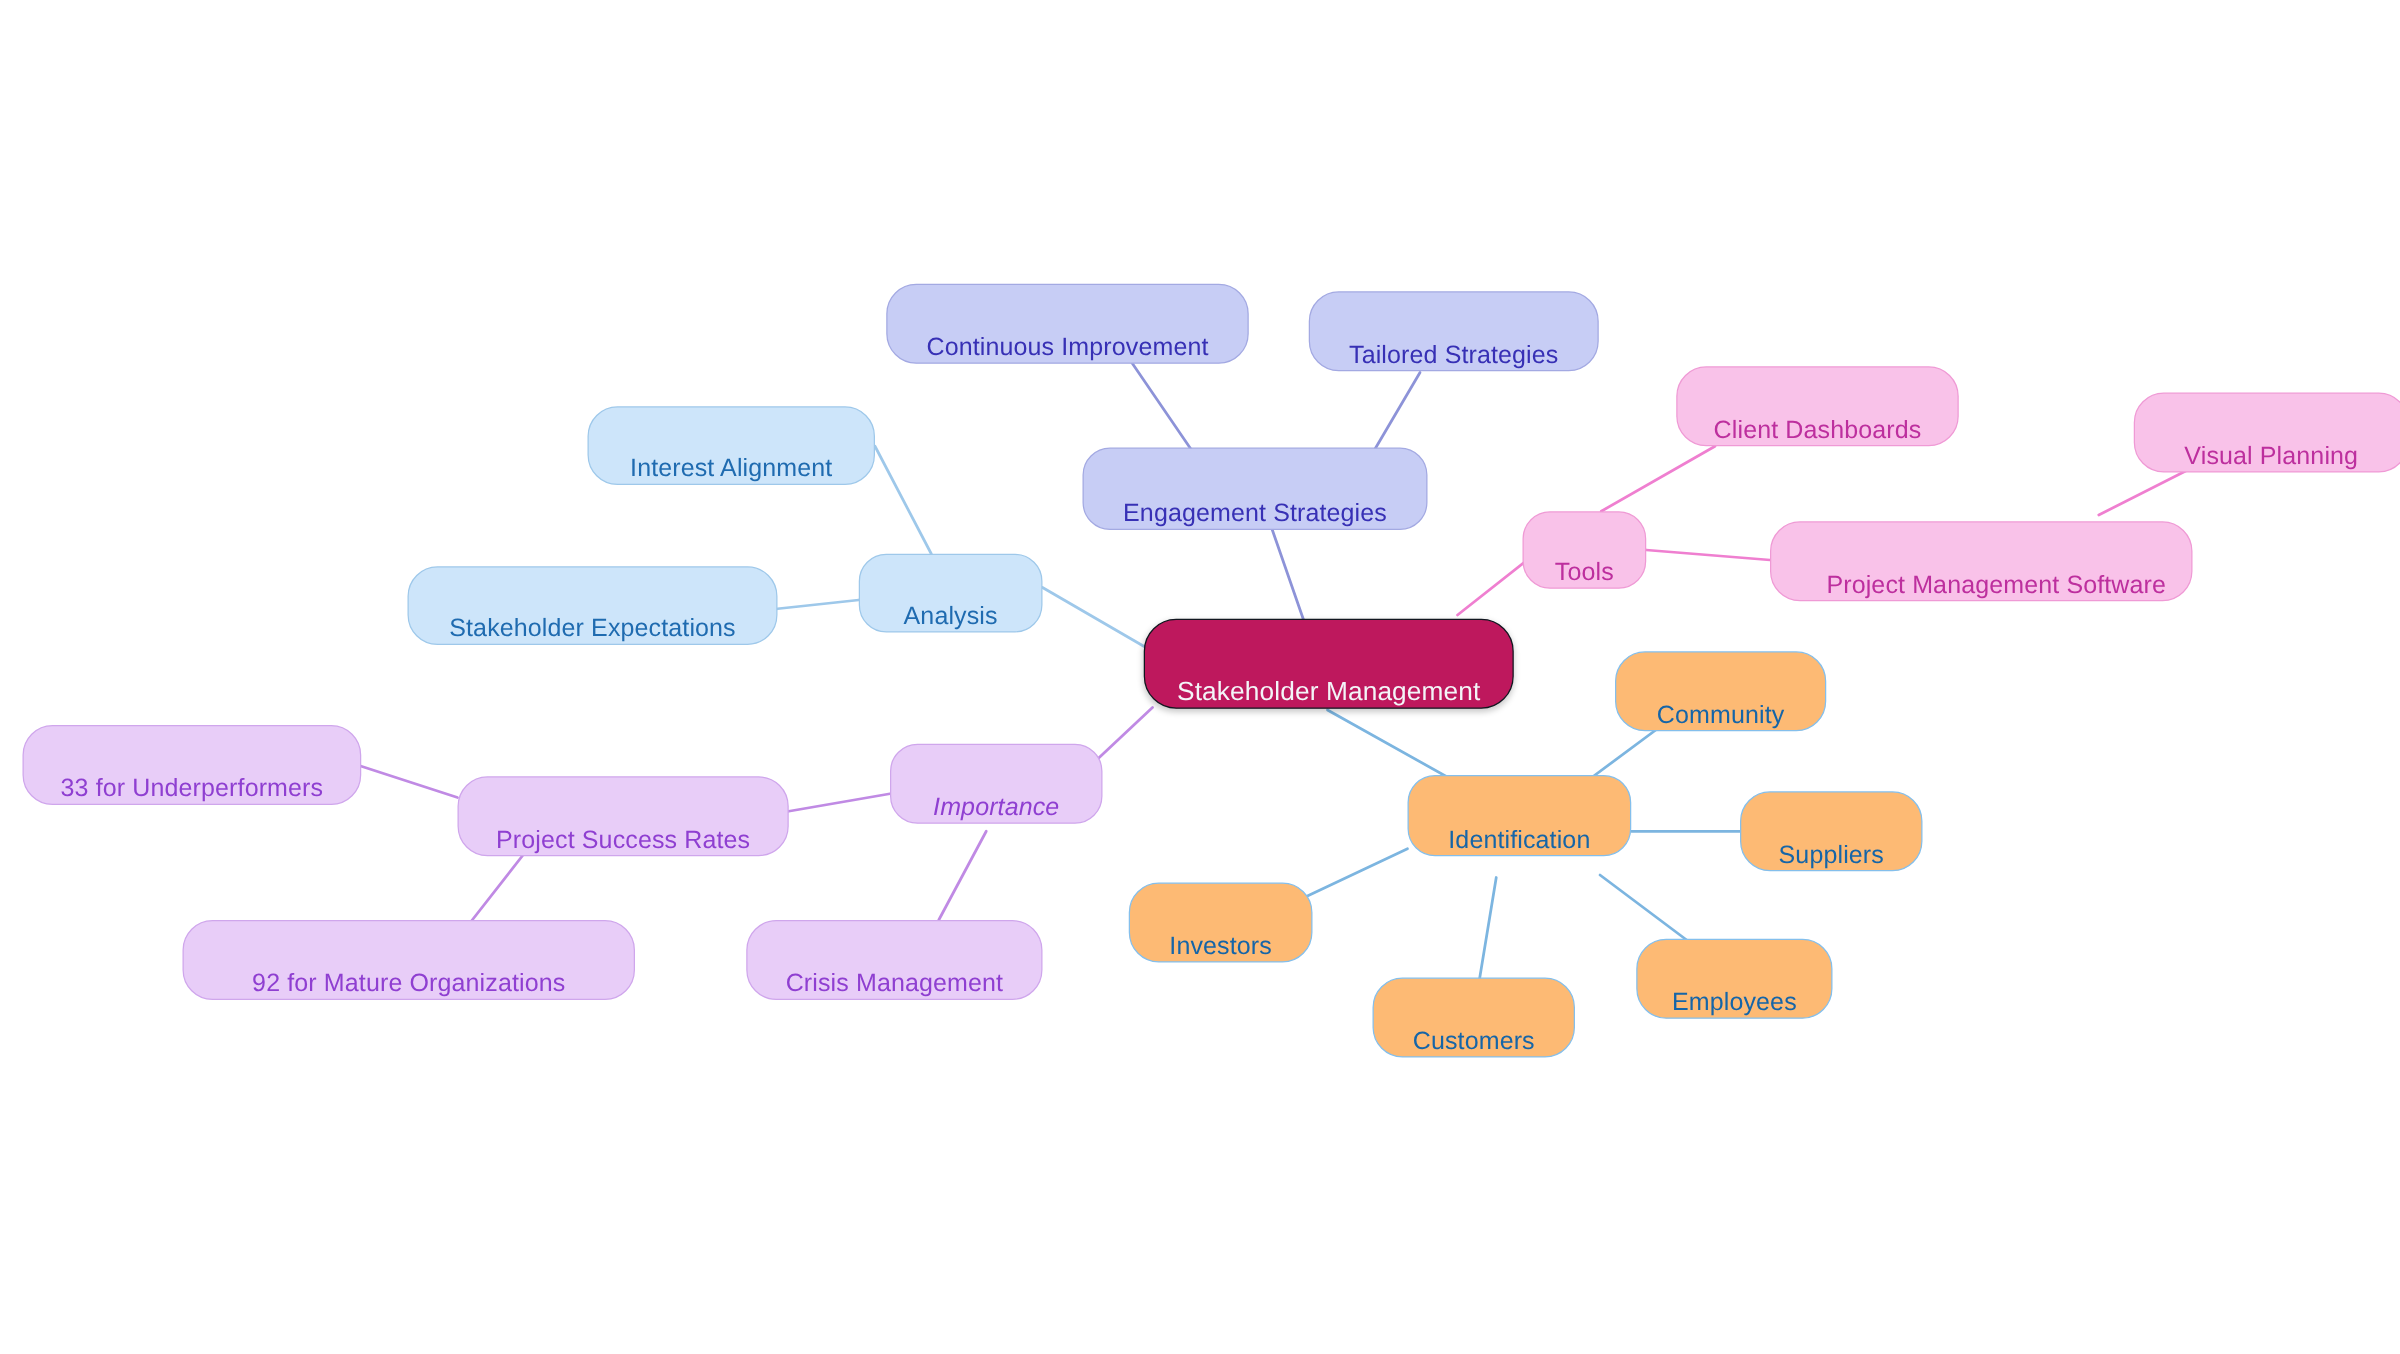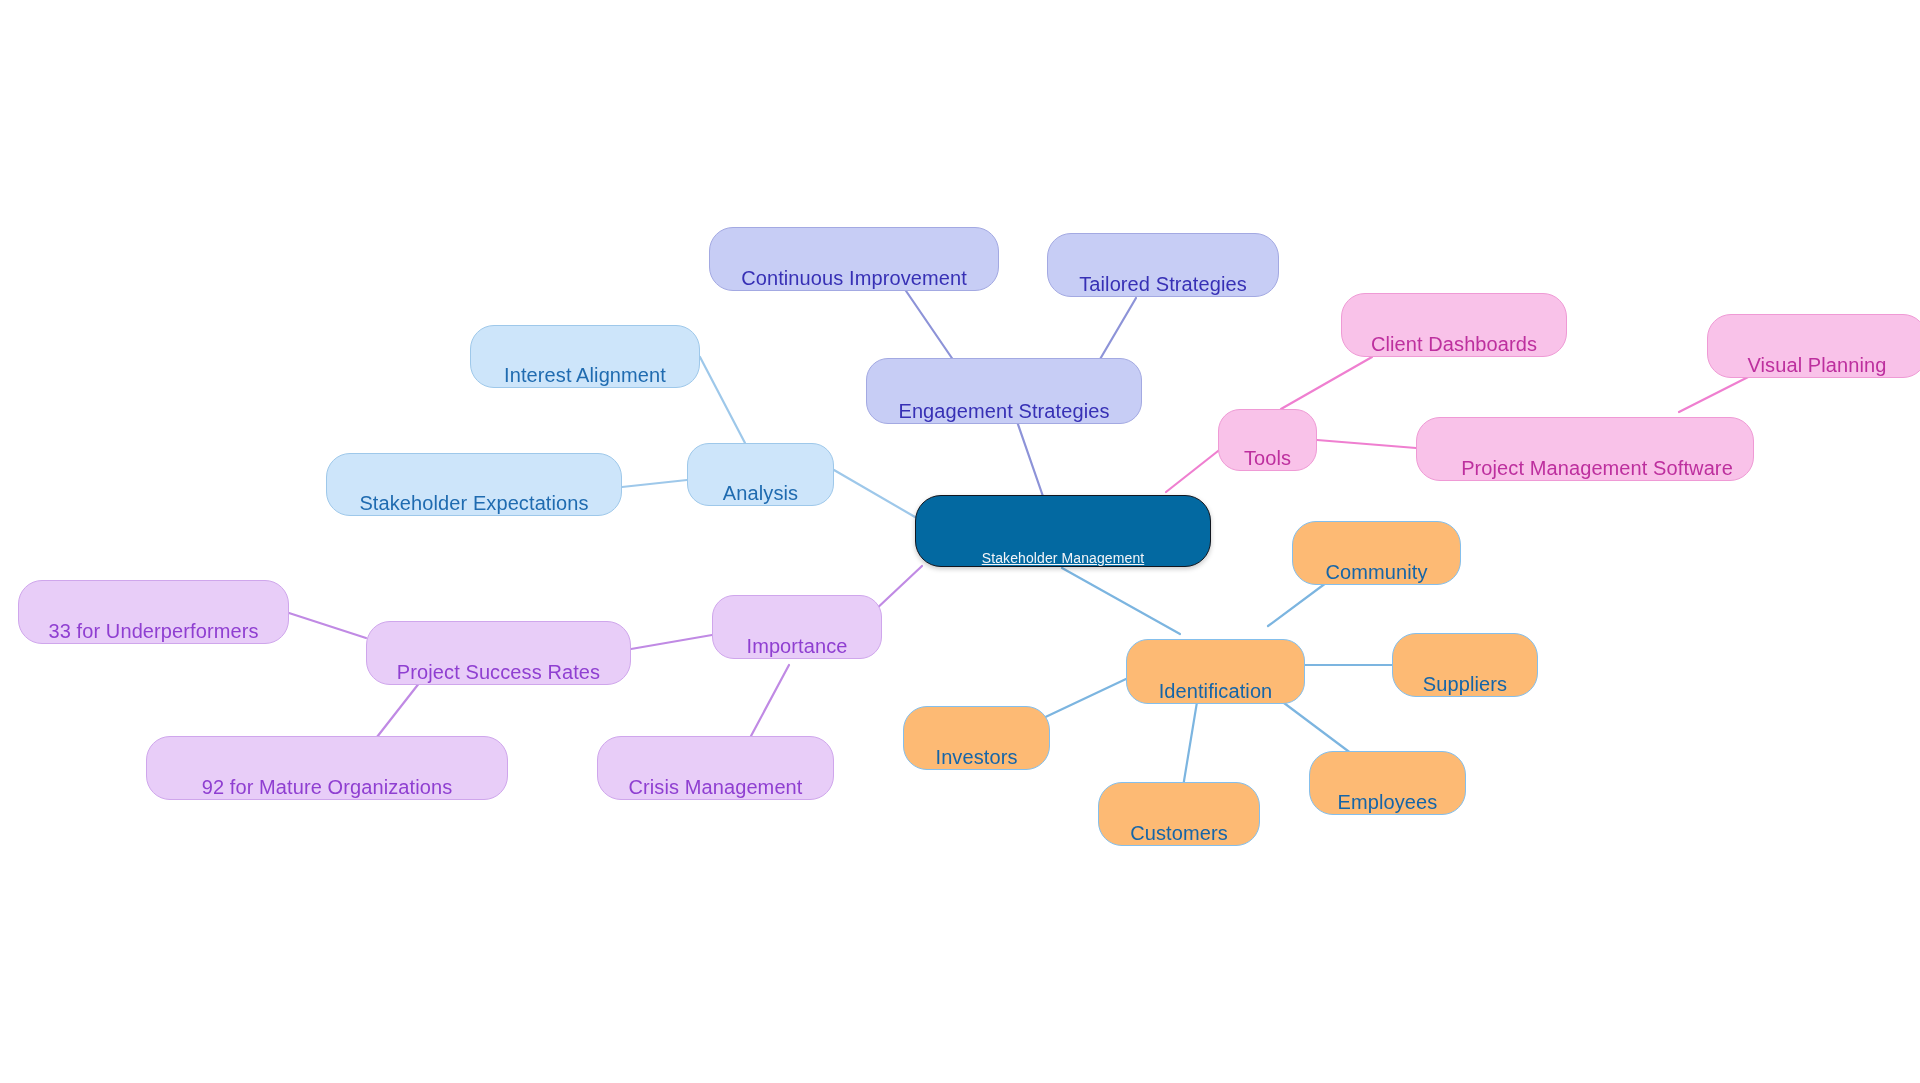--- a/index.html
+++ b/index.html
@@ -34,27 +34,26 @@
     justify-content: center;
     text-align: center;
     border-style: solid;
     border-width: 1px;
     white-space: nowrap;
     letter-spacing: 0.1px;
     line-height: 1.15;
   }
   
   .node.root {
-    background: #0369a1;
+    background: #be185d;
     border-color: #11161f;
     color: #f3f5f8;
     border-radius: 26px;
-    font-size: 14px;
+    font-size: 21px;
     box-shadow: 0 2px 5px rgba(0,0,0,0.22);
-    text-decoration: underline;
   }
   
   .node.blue {
     background: #cde5fa;
     border-color: #9ec8ea;
     color: #1f6bb0;
   }
   .node.blue2 {
     background: #fdba74;
     border-color: #84bfec;
@@ -167,41 +166,41 @@
   </div>
 
   <div class="node pink lvl2" style="left:1416px; top:417px; width:338px; height:64px;padding-left:24px;">
     <span>Project Management Software</span>
   </div>
 
   <div class="node pink lvl2" style="left:1707px; top:314px; width:220px; height:64px;">
     <span>Visual Planning</span>
   </div>
 
-  <div class="node violet lvl1" style="left:712px; top:595px; width:170px; height:64px;">
+  <div class="node violet lvl1" style="left:712px; top:595px; width:170px; height:64px;font-style:italic;">
     <span>Importance</span>
   </div>
 
   <div class="node violet lvl2" style="left:366px; top:621px; width:265px; height:64px;">
     <span>Project Success Rates</span>
   </div>
 
   <div class="node violet lvl2" style="left:18px; top:580px; width:271px; height:64px;">
     <span>33 for Underperformers</span>
   </div>
 
   <div class="node violet lvl2" style="left:146px; top:736px; width:362px; height:64px;">
     <span>92 for Mature Organizations</span>
   </div>
 
   <div class="node violet lvl2" style="left:597px; top:736px; width:237px; height:64px;">
     <span>Crisis Management</span>
   </div>
 
-  <div class="node blue2 lvl1" style="left:1126px; top:639px; width:179px; height:65px;">
+  <div class="node blue2 lvl1" style="left:1126px; top:620px; width:179px; height:65px;">
     <span>Identification</span>
   </div>
 
   <div class="node blue2 lvl2" style="left:1292px; top:521px; width:169px; height:64px;">
     <span>Community</span>
   </div>
 
   <div class="node blue2 lvl2" style="left:1392px; top:633px; width:146px; height:64px;">
     <span>Suppliers</span>
   </div>

